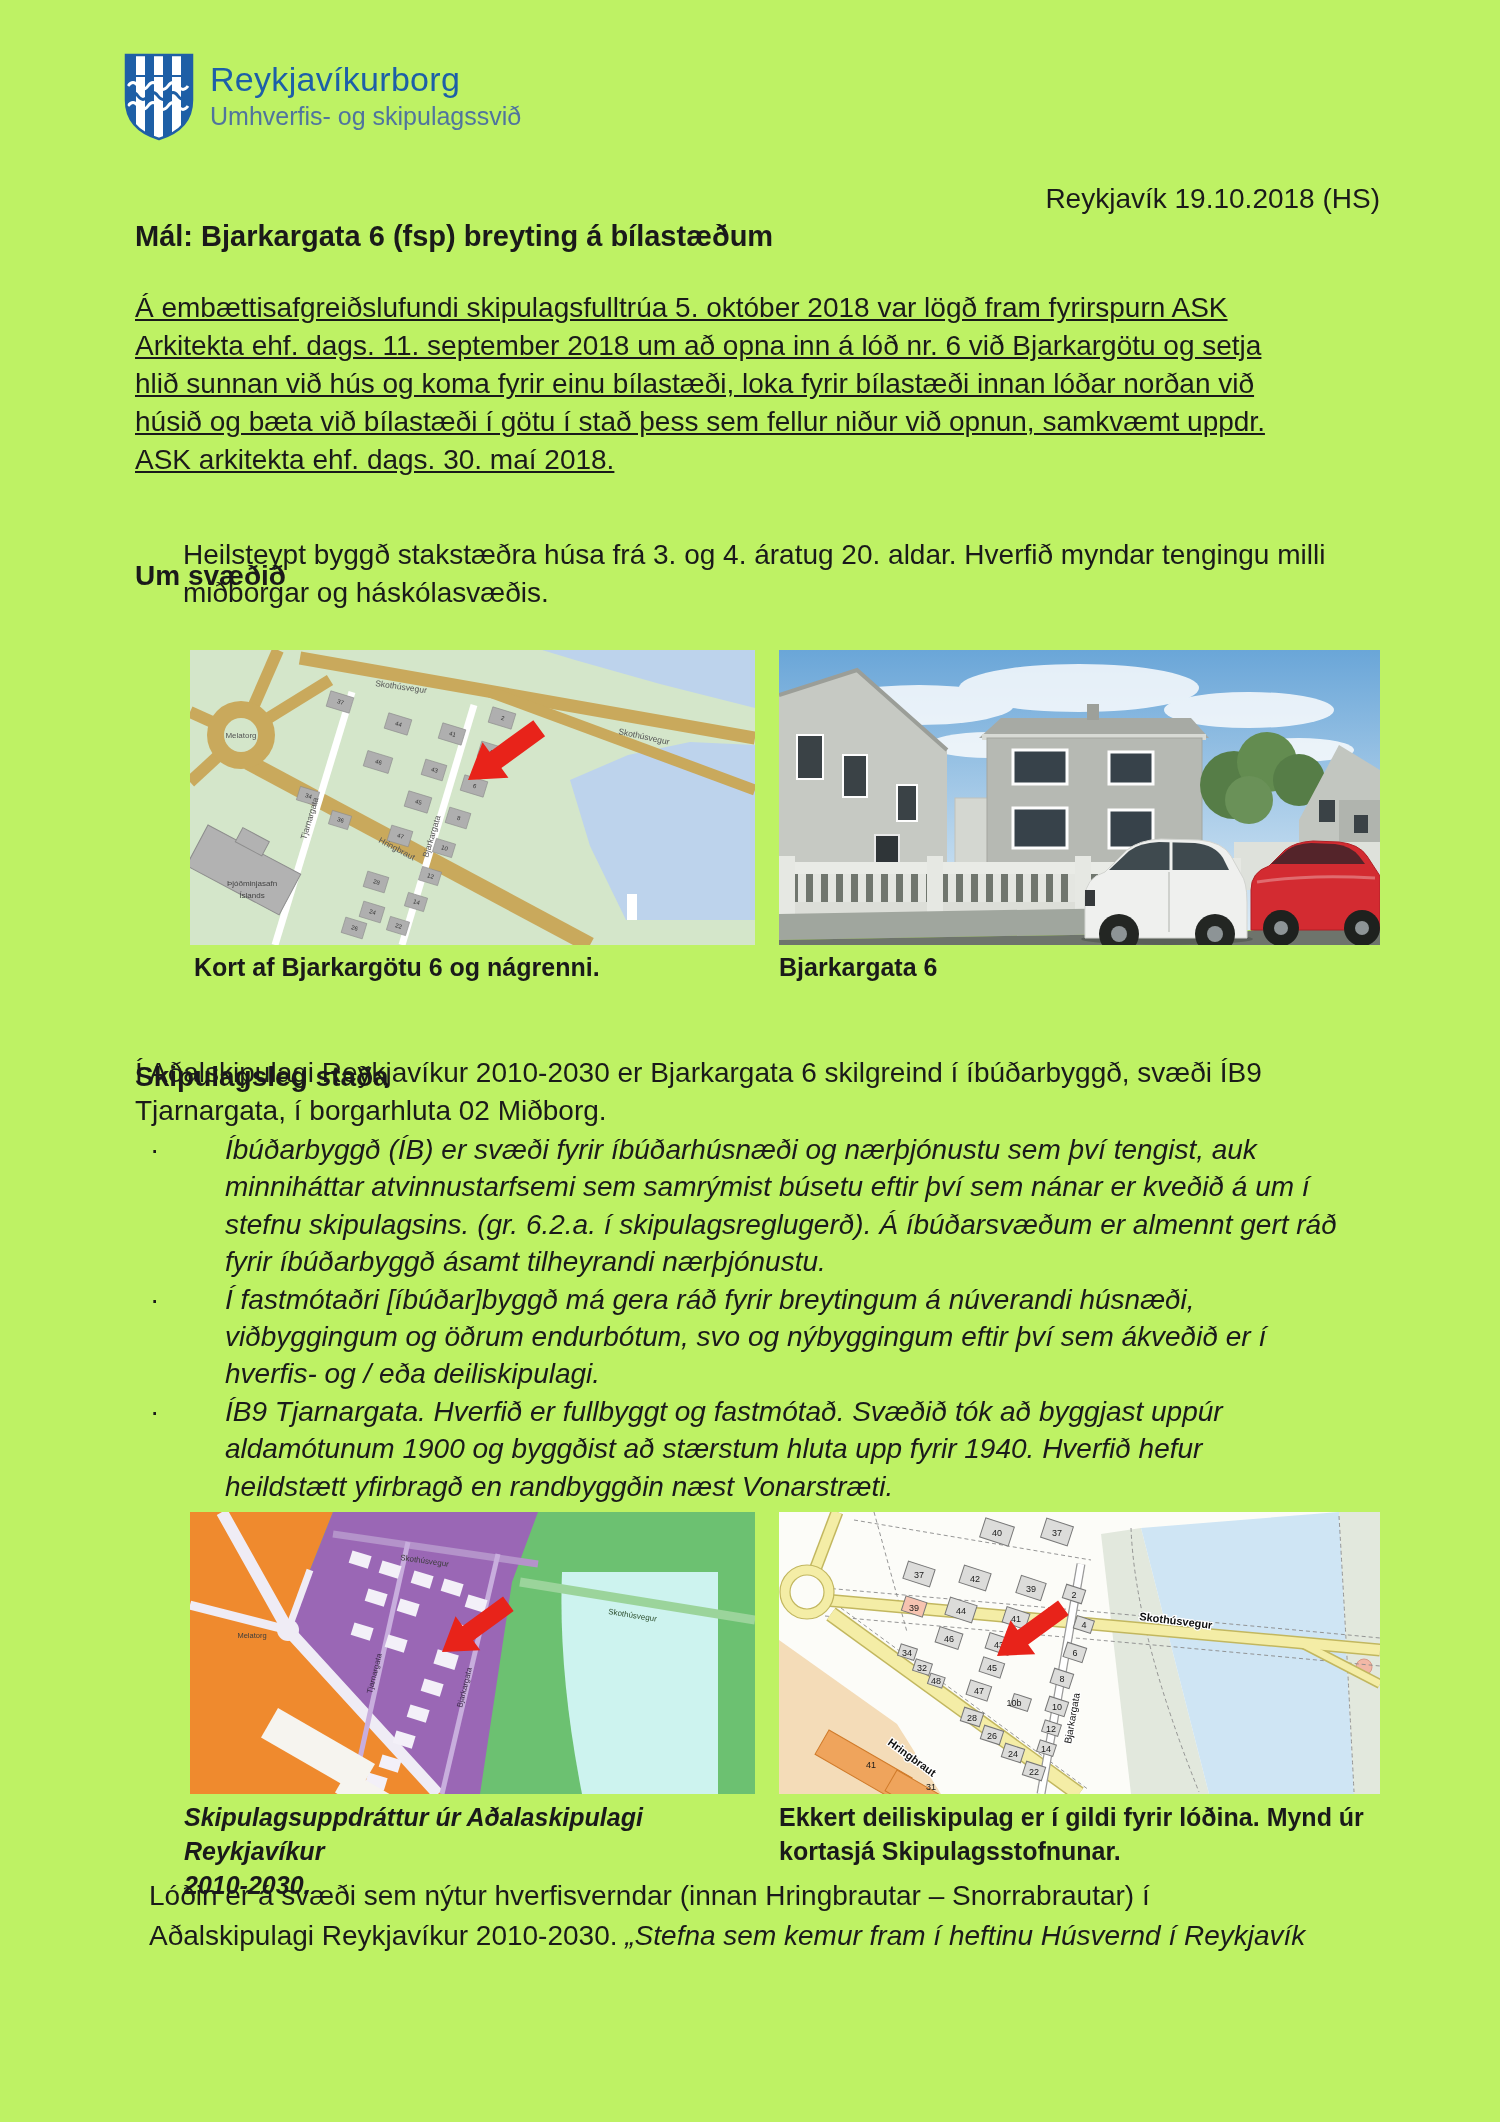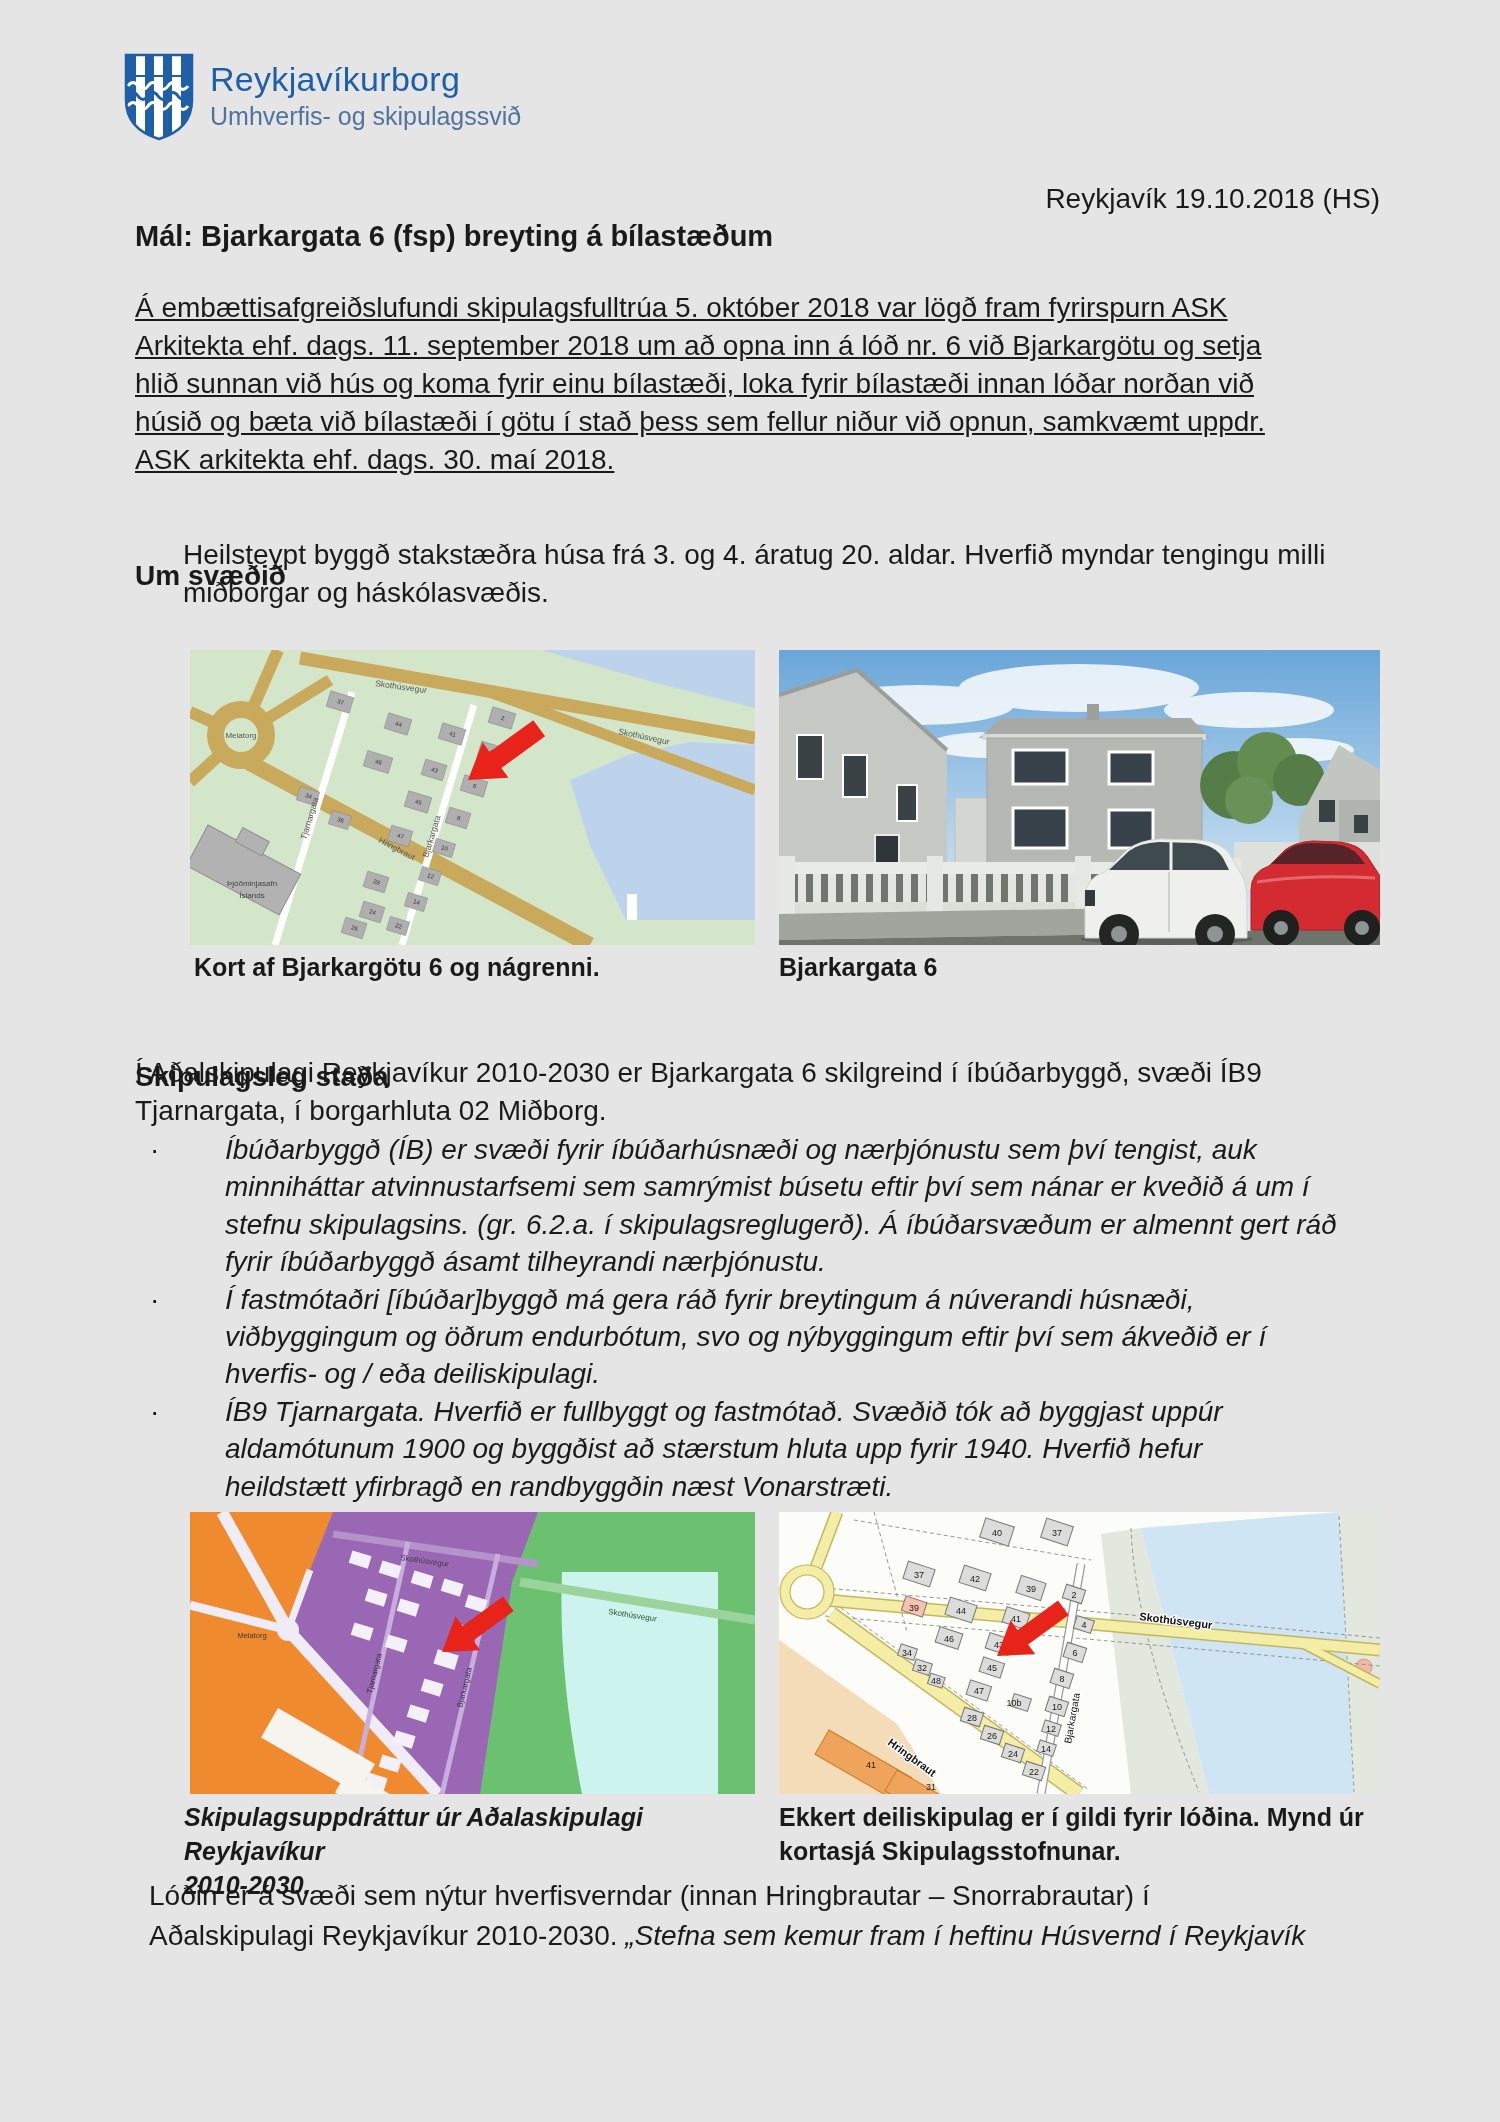--- a/index.html
+++ b/index.html
@@ -1,16 +1,16 @@
 <!DOCTYPE html>
 <html><head>
 <meta charset="utf-8">
 <style>
   html,body{margin:0;padding:0;background:#ffffff;}
-  .page{position:relative;width:1500px;height:2122px;background:#e5e5e5;overflow:hidden;
+  .page{position:relative;width:1500px;height:2122px;background:#bef264;overflow:hidden;
         font-family:"Liberation Sans",sans-serif;color:#1a1a1a;}
   .logo-block{position:absolute;left:122px;top:52px;display:flex;align-items:flex-start;gap:14px;}
   .org-lines{padding-top:8px;line-height:1.15;}
   .org-name{font-size:34px;color:#1d5fa8;letter-spacing:.3px;}
   .org-dept{font-size:25px;color:#50749e;margin-top:3px;}
   .dateline{position:absolute;right:120px;top:183px;font-size:28px;}
   .doc-title{position:absolute;left:135px;top:220px;font-size:29px;font-weight:bold;}
   .body-text{font-size:28px;line-height:38px;white-space:pre-line;}
   .p-intro{position:absolute;left:135px;top:289px;text-decoration:underline;}
   .h2{position:absolute;font-size:28px;font-weight:bold;margin-top:45px;}

